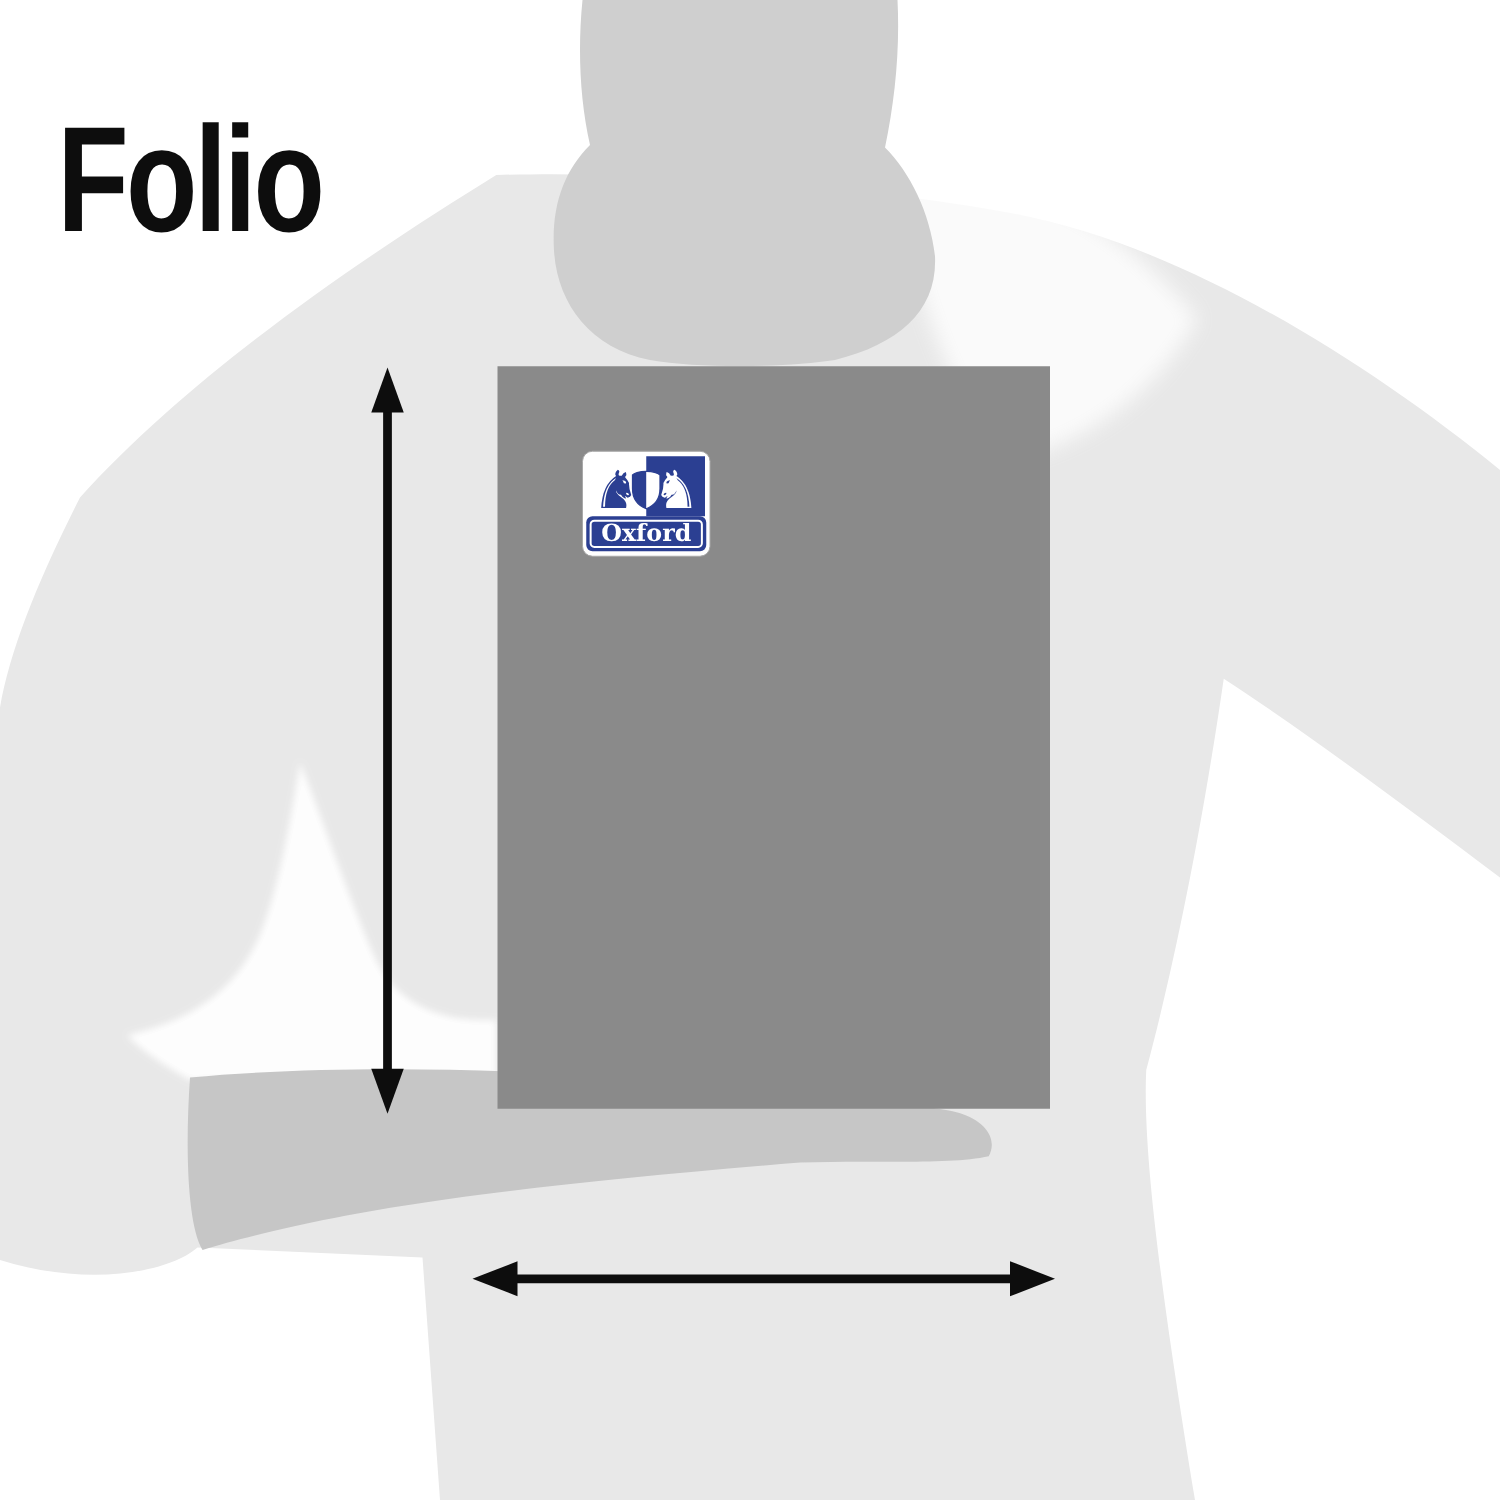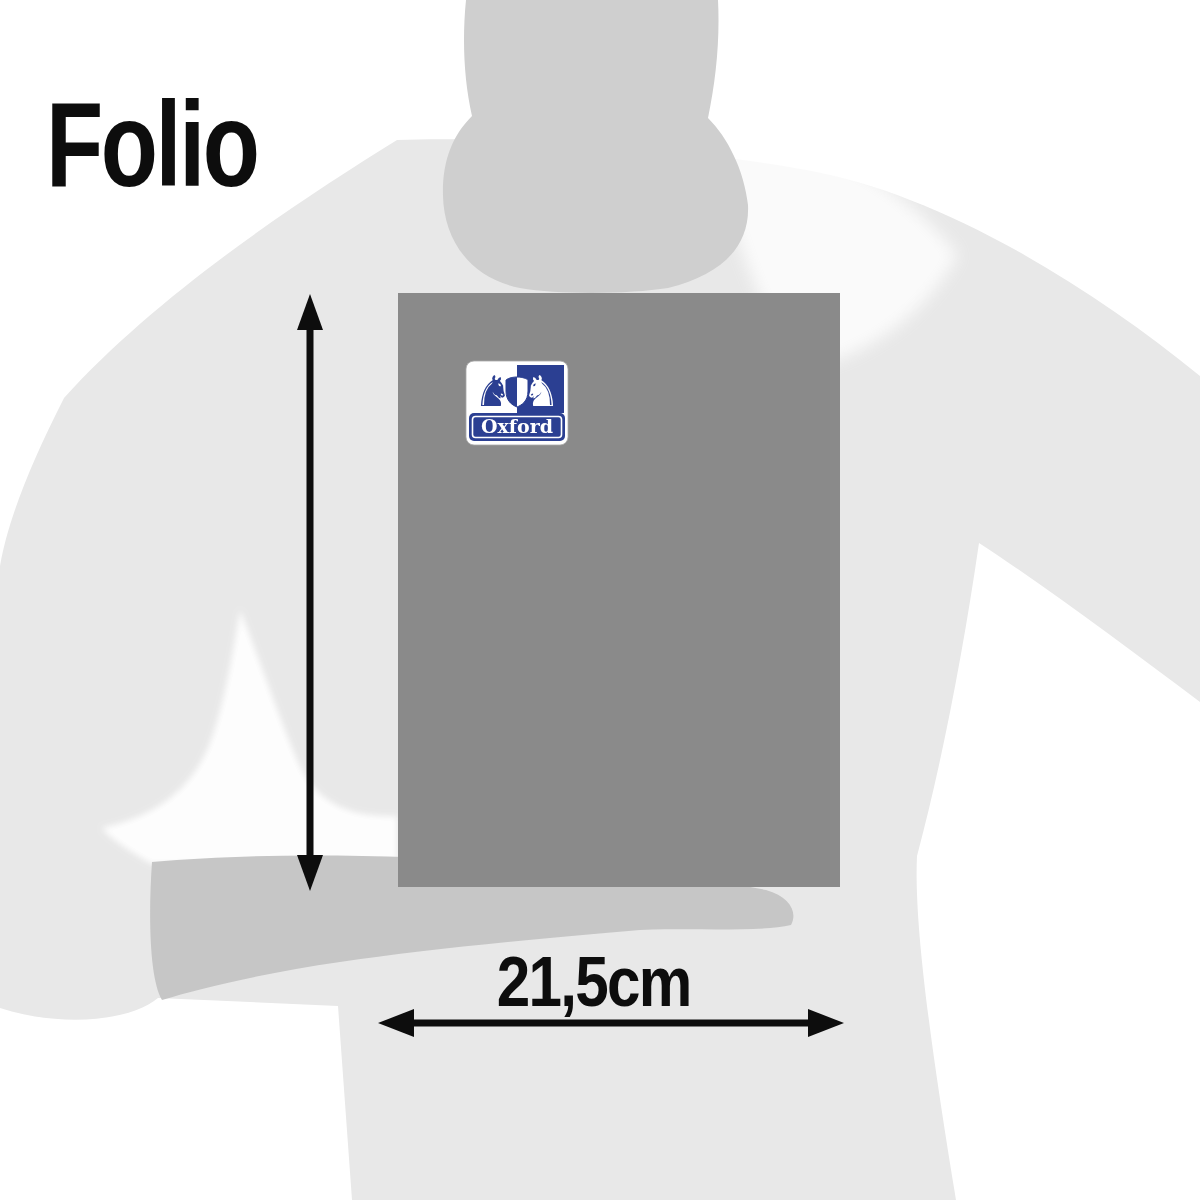--- a/index.html
+++ b/index.html
@@ -122,17 +122,14 @@
       <polygon points="378,1023 414,1009 414,1037" fill="#0d0d0d"></polygon>
       <polygon points="844,1023 808,1009 808,1037" fill="#0d0d0d"></polygon>
     </g>
   </svg>
 
   <div class="dim-label title-label">
     <span class="squeeze">Folio</span>
   </div>
 
 
-  <div class="dim-label width-label">
-    <span class="squeeze">21,5cm</span>
-  </div>
 
 </div>
 
 </body></html>

